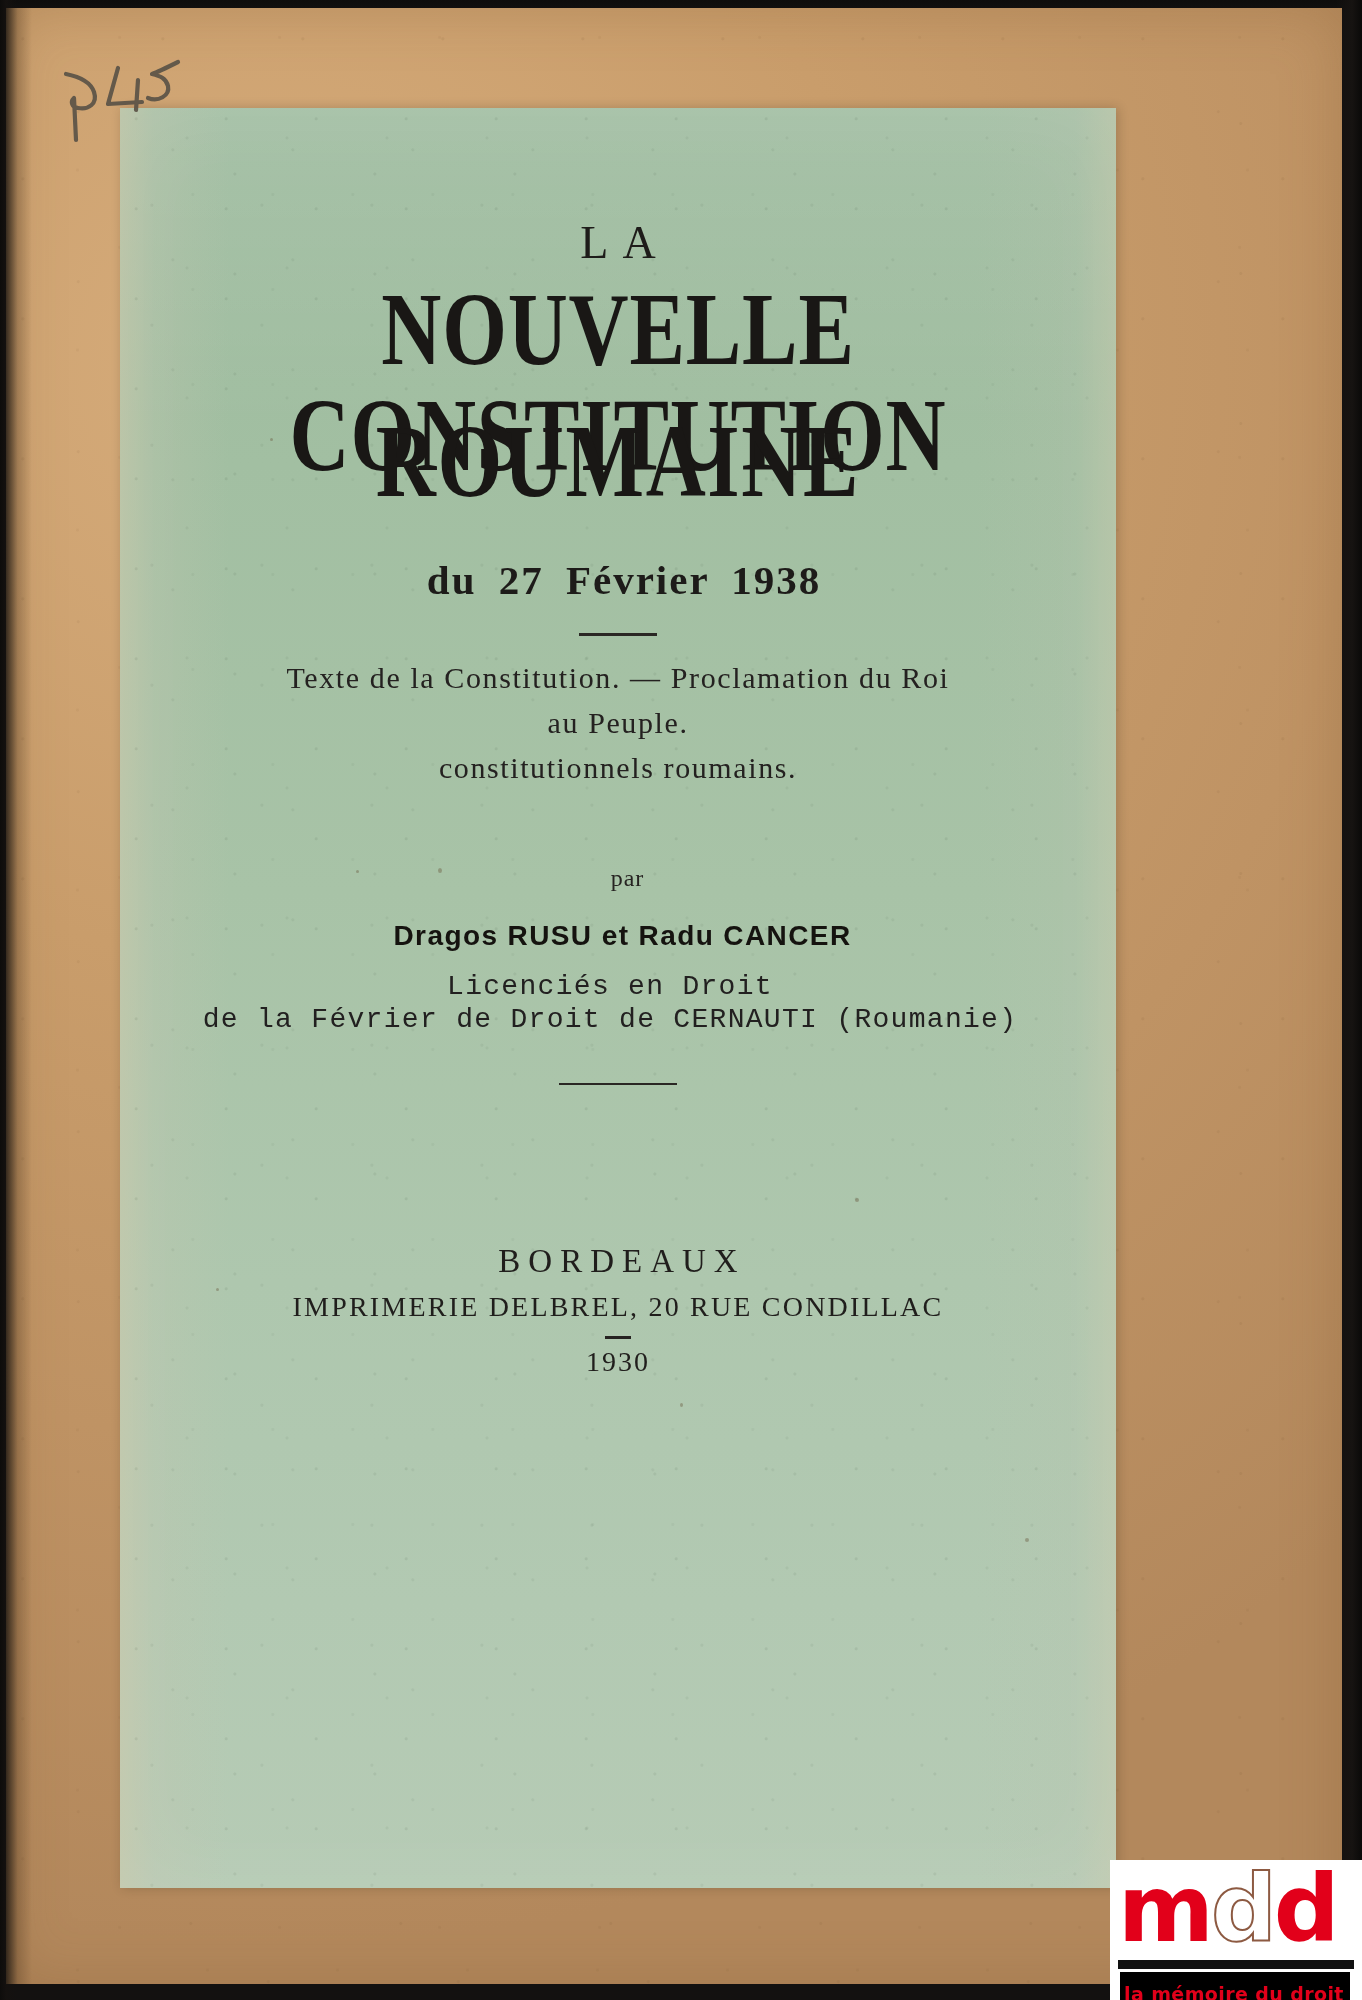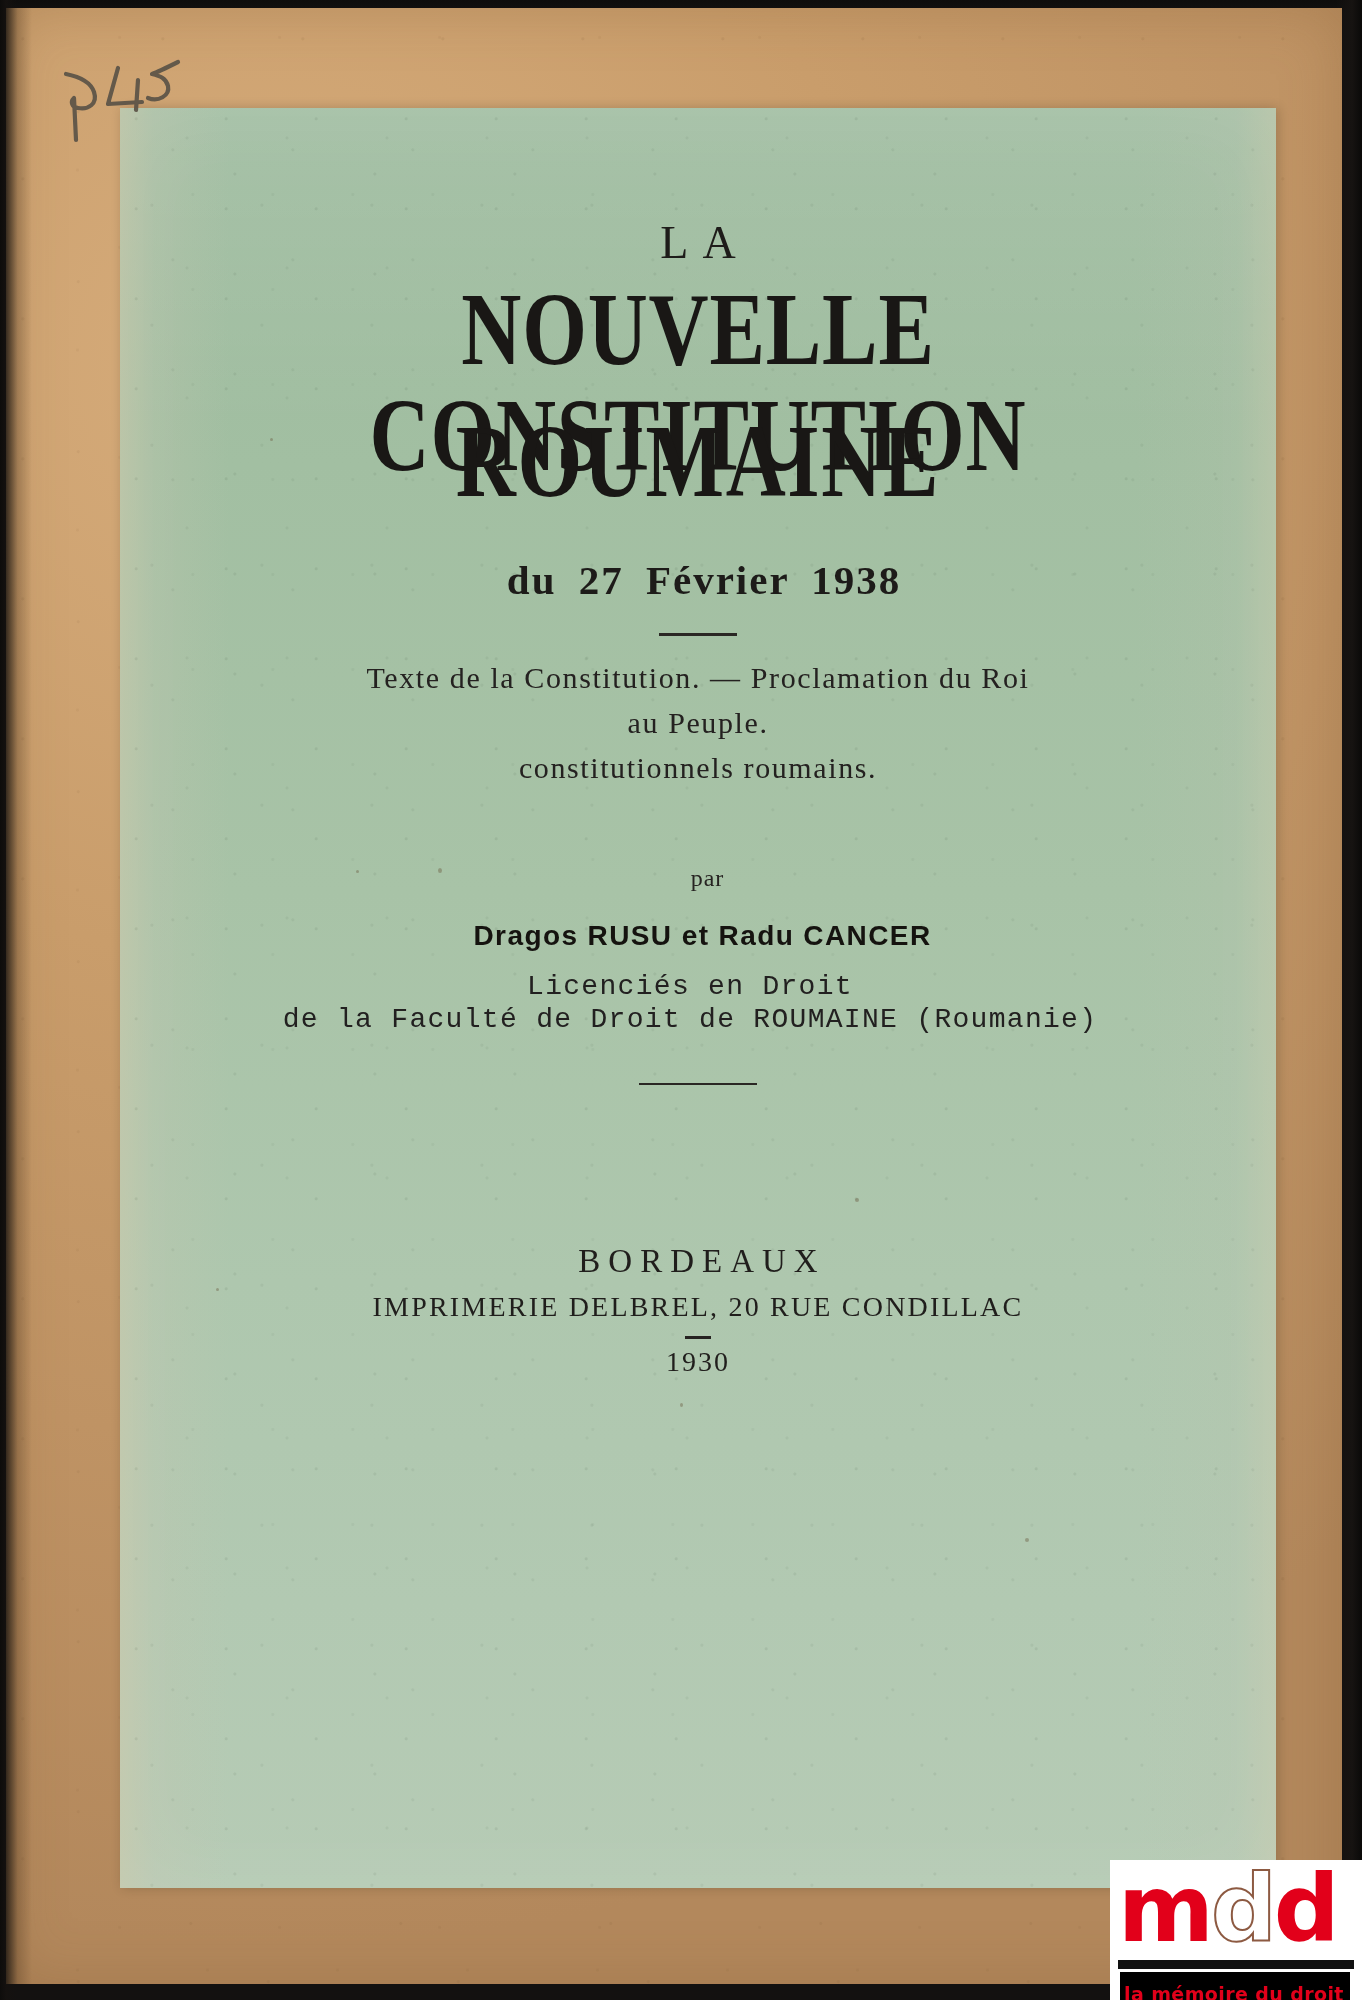--- a/index.html
+++ b/index.html
@@ -67,21 +67,21 @@
     height: 1976px;
     background: linear-gradient(90deg, rgba(30,24,18,.85) 0%, rgba(90,64,38,.35) 45%, rgba(150,110,70,0) 100%);
     pointer-events: none;
   }
 
   
   #cover {
     position: absolute;
     left: 120px;
     top: 108px;
-    width: 1156px;
+    width: 996px;
     height: 1780px;
     background:
       linear-gradient(180deg,
         #9cba9d 0%,
         #a2bfa2 20%,
         #a8c3a7 44%,
         #aec7ae 66%,
         #b2c9b2 84%,
         #b6cbb5 100%),
       #a7c2a7;
@@ -381,21 +381,21 @@
         <span class="ln">au Peuple.</span>
         <span class="ln">constitutionnels roumains.</span>
       </div>
 
       <div class="t-par">par</div>
 
       <div class="t-authors">Dragos RUSU et Radu CANCER</div>
 
       <div class="t-qual">
         <span class="ln">Licenciés en Droit</span>
-        <span class="ln">de la Faculté de Droit de ROUMAINE (Roumanie)</span>
+        <span class="ln">de la Février de Droit de CERNAUTI (Roumanie)</span>
       </div>
 
       <div class="rule rule-2"></div>
 
       <div class="t-city">BORDEAUX</div>
       <div class="t-press">IMPRIMERIE DELBREL, 20 RUE CONDILLAC</div>
       <div class="t-dash"></div>
       <div class="t-year">1930</div>
 
       <span class="speck" style="left:318px;  top:760px;  width:4px;  height:5px;"></span>

